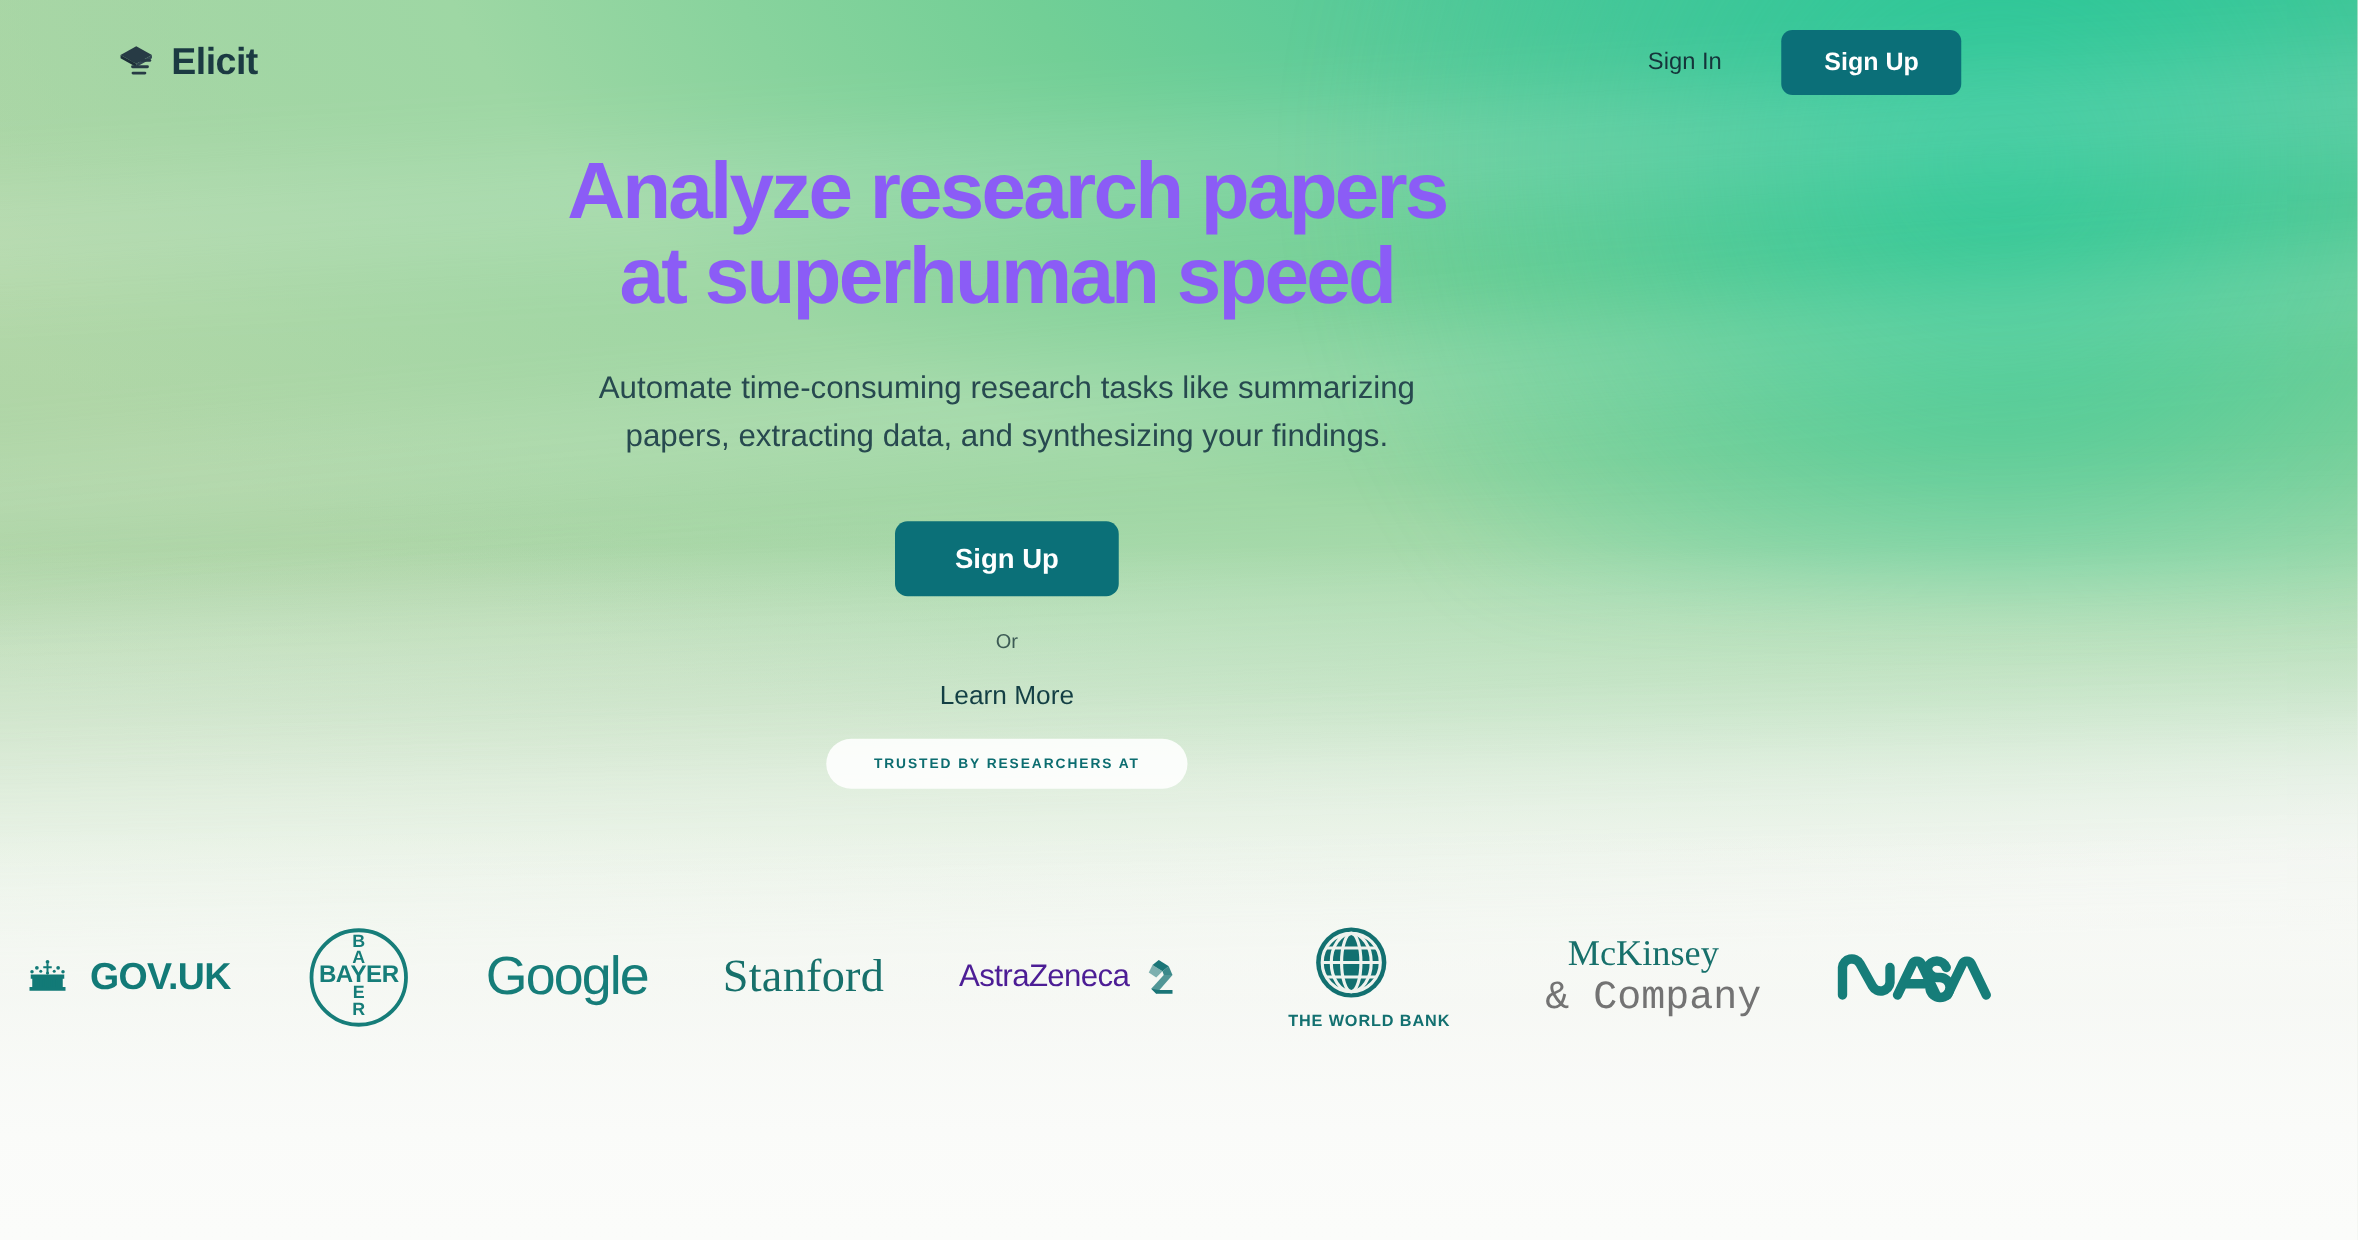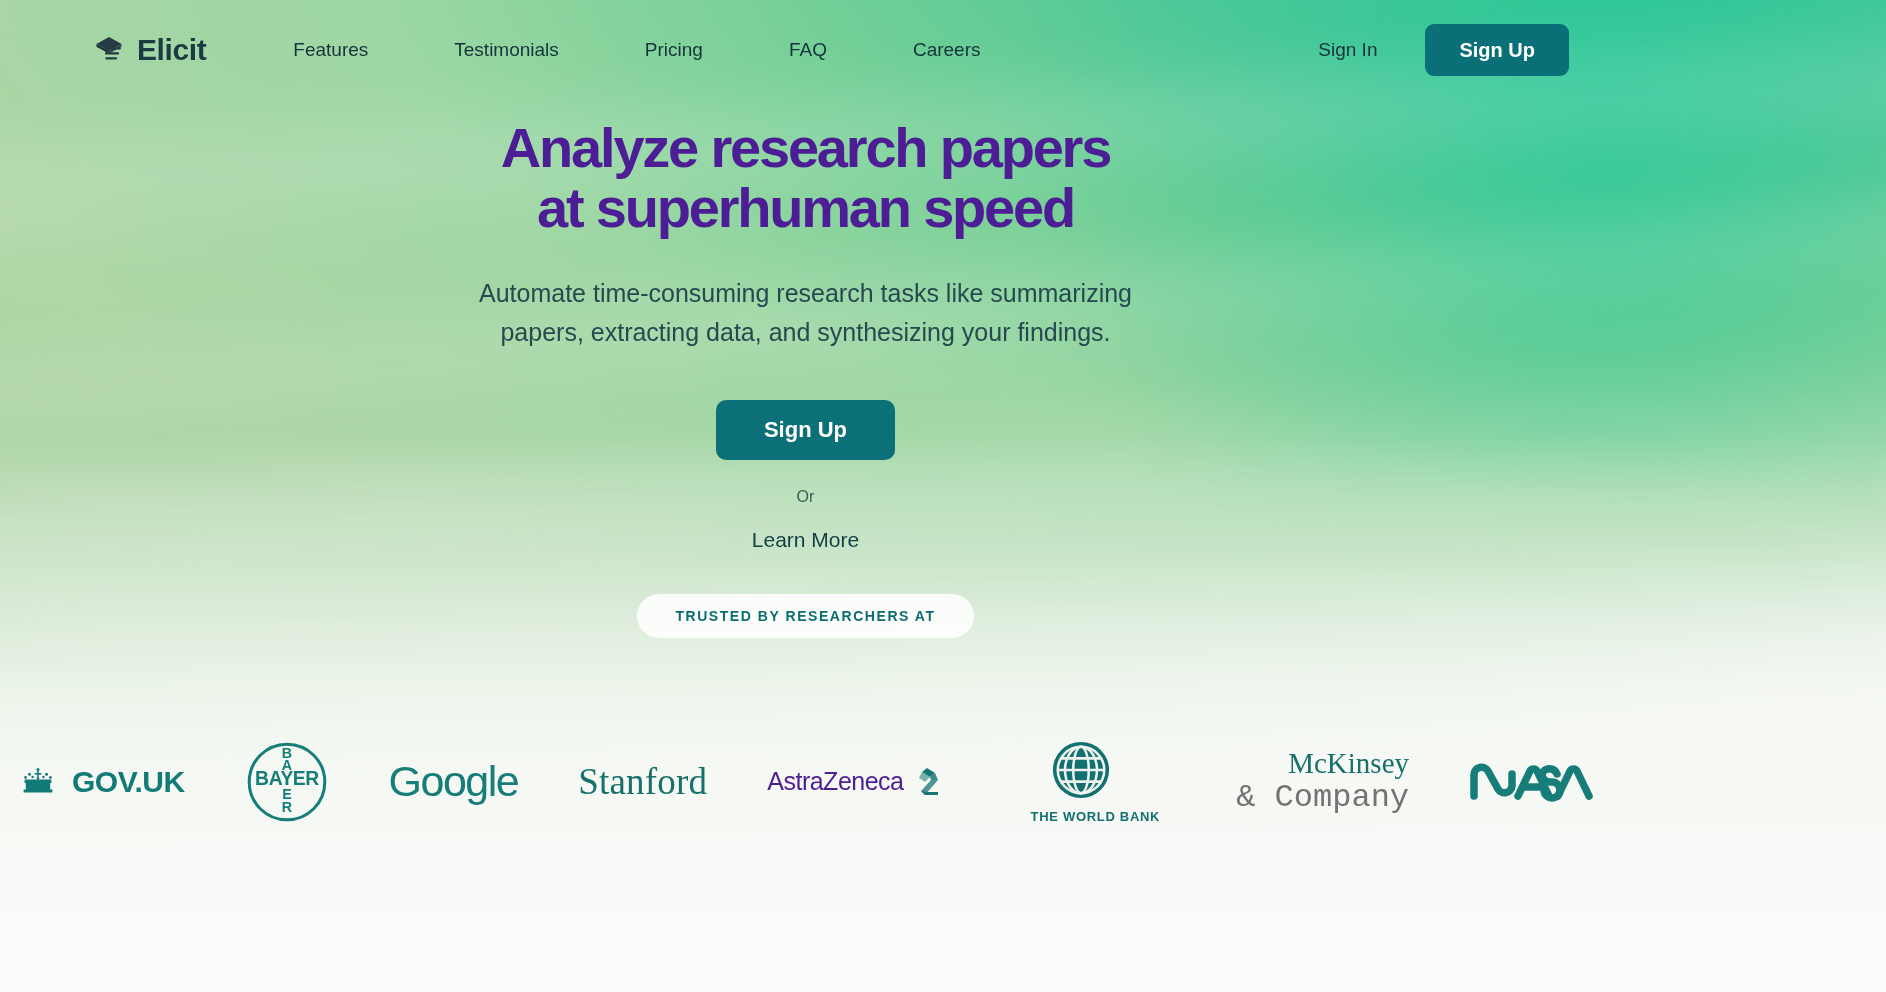--- a/index.html
+++ b/index.html
@@ -81,22 +81,22 @@
     background:#0b6f78; color:#ffffff;
     font-size:20px; font-weight:700;
     border:none; border-radius:9px;
     padding:16px 34px; cursor:pointer;
     line-height:1; white-space:nowrap;
   }
 
   
   #hero { position:absolute; top:118px; left:0; right:0; text-align:center; }
   #headline {
-    color:#4c1d95;
-    font-size:56px; font-weight:700;
+    color:#8b5cf6;
+    font-size:64px; font-weight:700;
     line-height:1.07; letter-spacing:-2.2px;
   }
   #headline .l2 { display:block; }
   #subhead {
     margin-top:36px;
     color:#27494f;
     font-size:25px; line-height:1.56; font-weight:400;
   }
   #subhead .s2 { display:block; }
 
@@ -108,26 +108,26 @@
     padding:19px 48px; cursor:pointer; line-height:1;
   }
   #or-text { margin-top:28px; color:#3d5b55; font-size:16px; }
   #learn-more {
     display:inline-block; margin-top:22px;
     color:#133f44; font-size:21px; font-weight:500;
     text-decoration:none; cursor:pointer;
   }
 
   #trusted-pill {
-    display:inline-block; margin-top:42px;
+    display:inline-block; margin-top:22px;
     background:rgba(255,255,255,.88);
     border-radius:999px;
     padding:14px 38px;
     color:#0c6d70;
-    font-size:14px; font-weight:700;
+    font-size:11px; font-weight:700;
     letter-spacing:1.55px;
   }
 
   
   #logo-strip {
     position:absolute; left:0; right:0; bottom:168px;
     display:flex; align-items:center; justify-content:center;
     gap:0;
   }
   .logo-cell {
@@ -137,21 +137,21 @@
     padding:0 30px;
   }
   .logo-govuk { gap:14px; }
   .logo-govuk .txt { font-size:30px; font-weight:700; letter-spacing:-.5px; color:#127a77; }
   .logo-google .txt { font-size:43px; font-weight:400; letter-spacing:-1.5px; color:#167d79; font-family:"Liberation Sans", sans-serif;text-align:right; }
   .logo-stanford .txt { font-size:37px; font-family:"Liberation Serif", serif; letter-spacing:.2px; color:#17706b; }
   .logo-astra { gap:9px; }
   .logo-astra .txt { font-size:25px; letter-spacing:-.5px; color:#4c1d95; font-weight:400; }
   .logo-worldbank { flex-direction:column; gap:8px; }
   .logo-worldbank .txt { font-size:13px; font-weight:700; letter-spacing:.7px; color:#127070;margin-left:28px; }
-  .logo-mckinsey { flex-direction:column; align-items:flex-end; line-height:1.12; }
+  .logo-mckinsey { flex-direction:column; align-items:center; line-height:1.12; }
   .logo-mckinsey .l1 { font-family:"Liberation Serif", serif; font-size:29px; color:#17706b; }
   .logo-mckinsey .l2 { font-family:Liberation Mono, monospace; font-size:32px; color:#737373; padding-left:16px; }
   .logo-nasa svg { display:block; }
 </style>
 </head>
 <body>
 
 <div id="bg">
   <div class="bg-base"></div>
   <div class="bg-glow-tr"></div>
@@ -171,27 +171,20 @@
         <path d="M16 2.2 L29.4 9.6 L16 17 L2.6 9.6 Z" fill="#273b45"></path>
         <path d="M2.6 12.4 L16 19.8 L16 17 L2.6 9.6 Z" fill="#1d2f38"></path>
         <path d="M16 19.8 L29.4 12.4 L29.4 9.6 L16 17 Z" fill="#324752"></path>
         <path d="M12.4 14.2 L27.6 14.2" stroke="#273b45" stroke-width="2.4" stroke-linecap="round" fill="none"></path>
         <path d="M12.8 19.6 L25.6 19.6" stroke="#273b45" stroke-width="2.4" stroke-linecap="round" fill="none"></path>
         <path d="M13.2 25.0 L23.4 25.0" stroke="#273b45" stroke-width="2.4" stroke-linecap="round" fill="none"></path>
       </svg>
       <span class="wordmark">Elicit</span>
     </a>
 
-    <nav id="nav">
-      <a class="nav-item" href="#">Features</a>
-      <a class="nav-item" href="#">Testimonials</a>
-      <a class="nav-item" href="#">Pricing</a>
-      <a class="nav-item" href="#">FAQ</a>
-      <a class="nav-item" href="#">Careers</a>
-    </nav>
 
     <div id="right-actions">
       <a id="signin-link" href="#">Sign In</a>
       <button id="signup-btn">Sign Up</button>
     </div>
   </header>
 
   <section id="hero">
     <h1 id="headline">
       <span class="l1">Analyze research papers</span>

